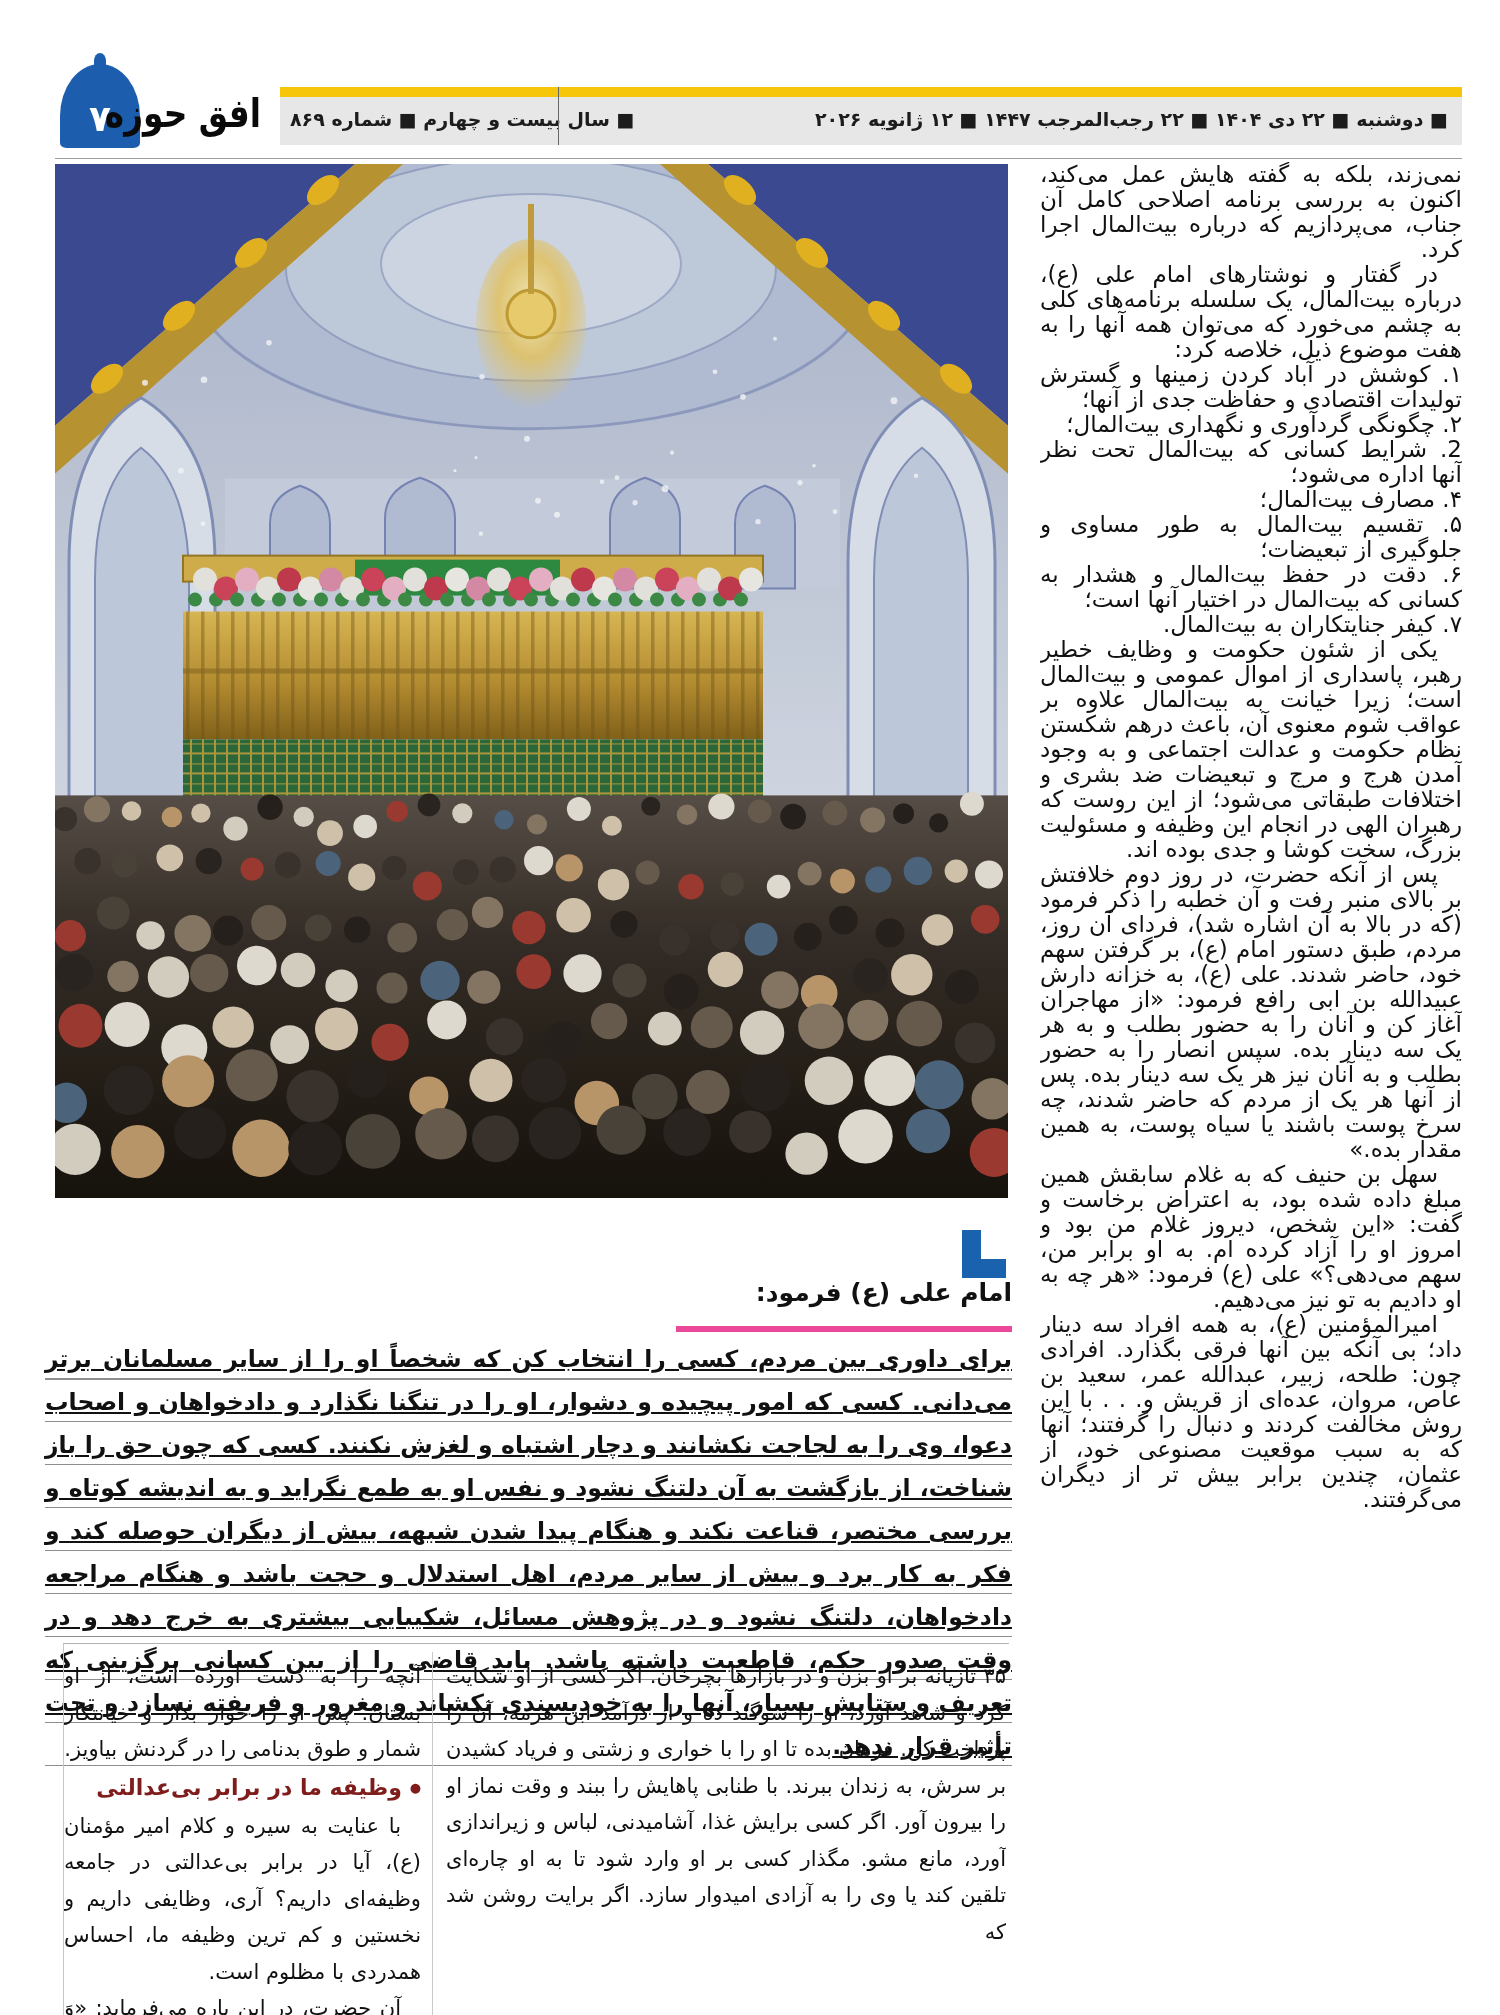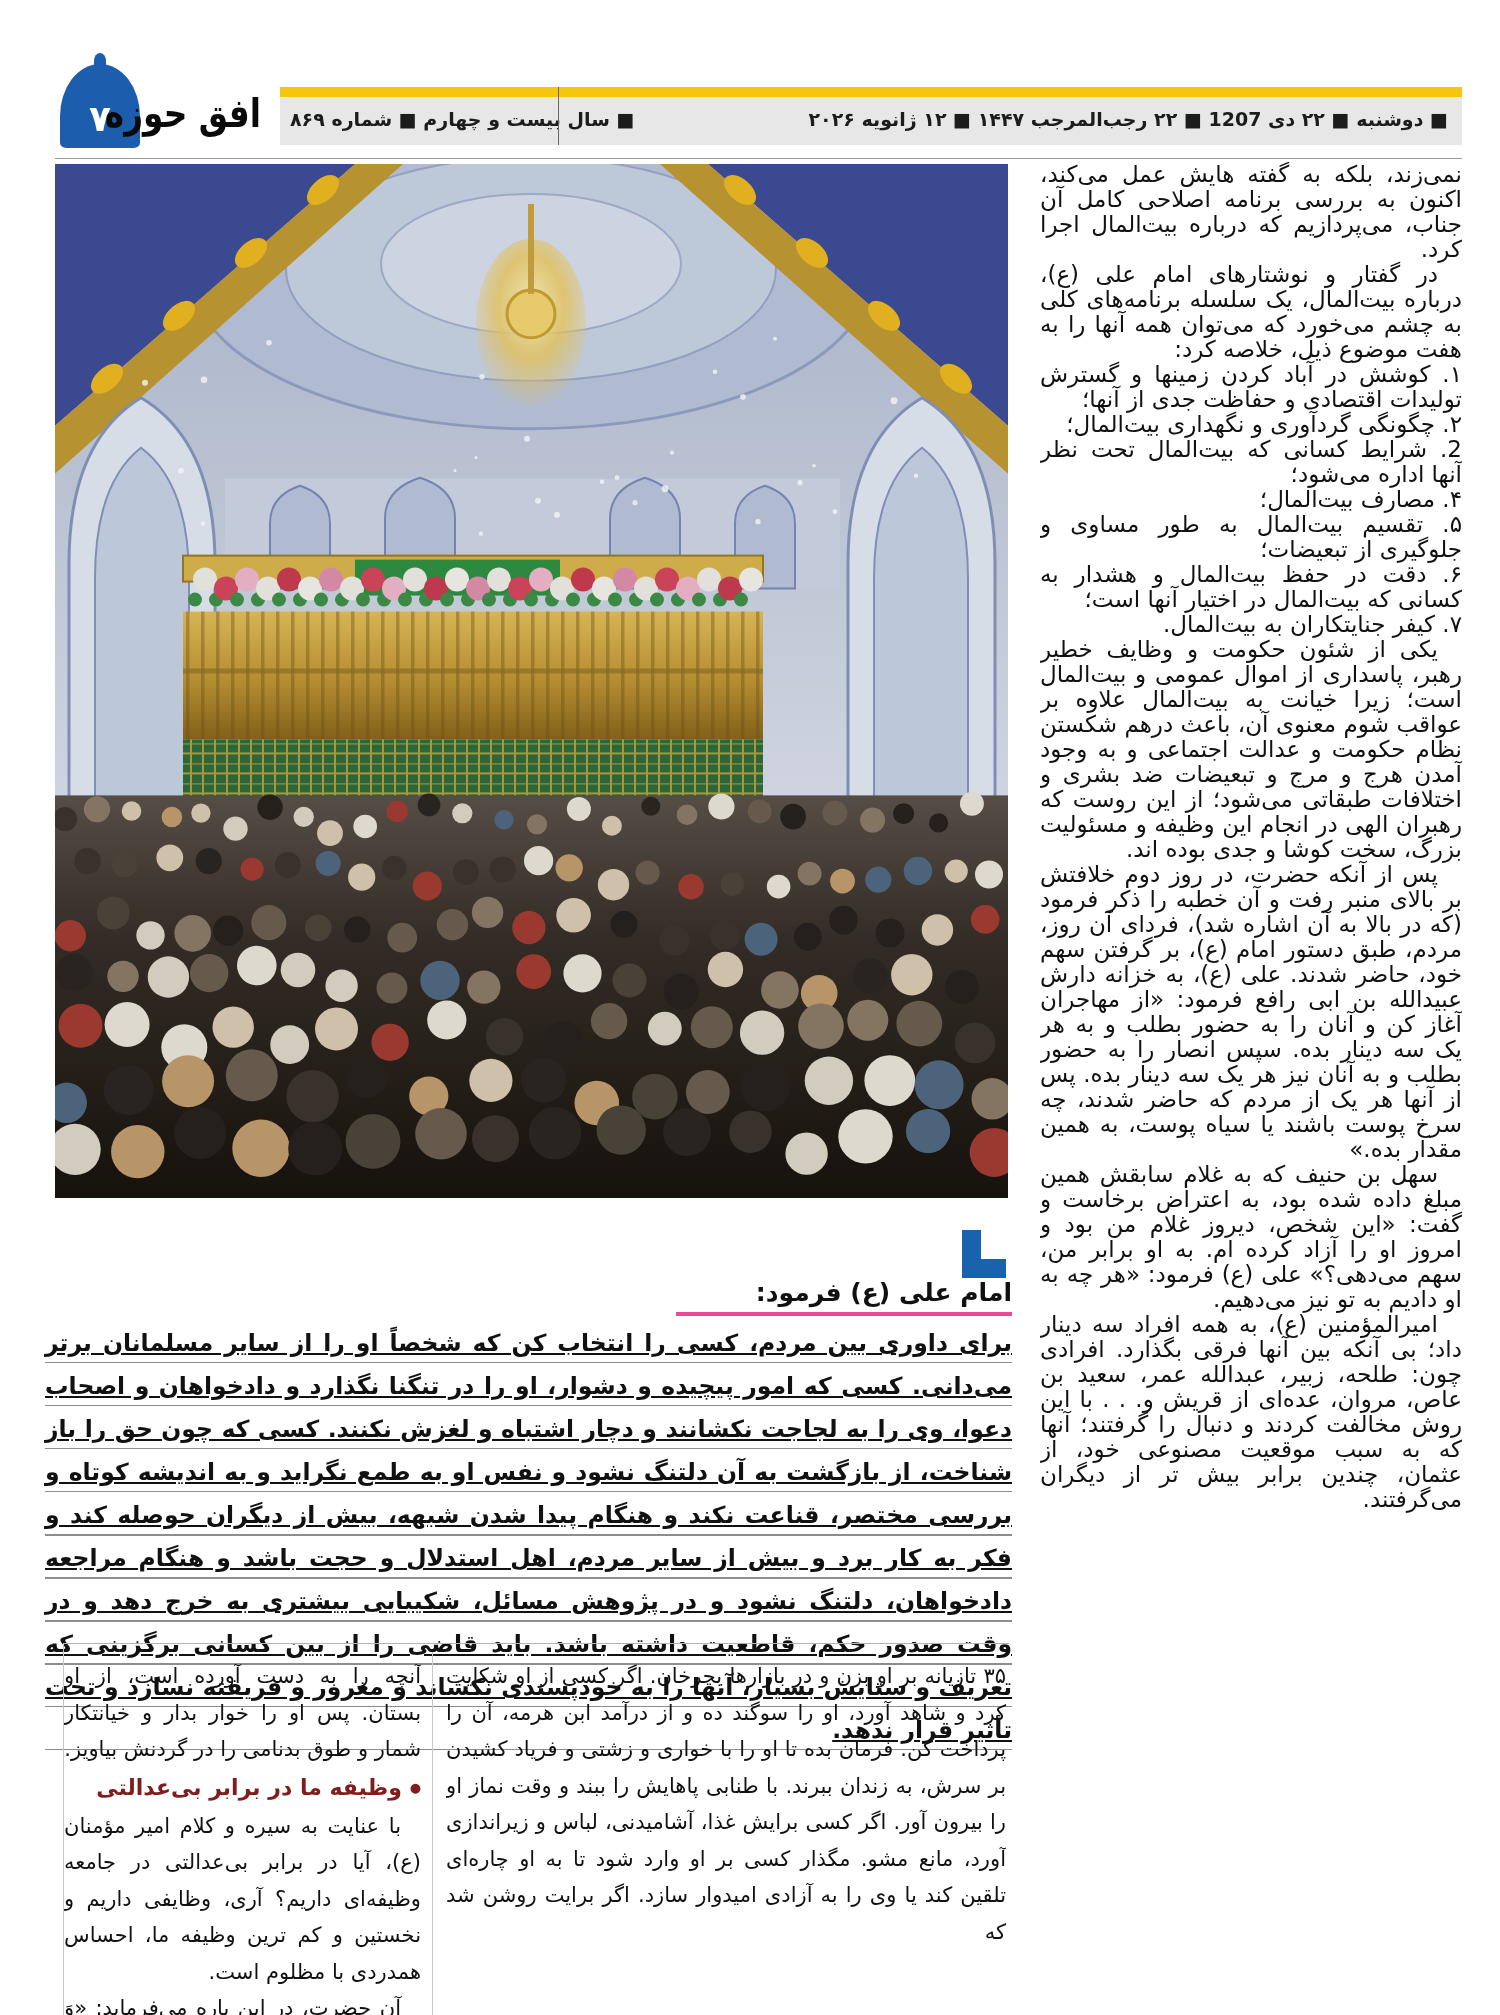--- a/index.html
+++ b/index.html
@@ -33,21 +33,21 @@
         font-size:23px;line-height:25px;text-align:justify;}
   .main-col p{margin:0;}
   .main-col p.indent{text-indent:24px;}
 
   
   .quote{position:absolute;left:45px;top:1228px;width:967px;padding-top:50px;}
   .corner-mark{position:absolute;right:6px;top:2px;width:44px;height:48px;}
   .corner-mark::before{content:"";position:absolute;left:0;bottom:0;width:100%;height:19px;background:#1b62ae;}
   .corner-mark::after{content:"";position:absolute;left:0;top:0;width:19px;height:100%;background:#1b62ae;}
   .quote-heading{margin:0 0 6px 0;font-size:25px;font-weight:bold;}
-  .quote-heading span{display:inline-block;border-bottom:4px solid #ec4899;padding-bottom:5px;padding-left:80px;}
+  .quote-heading span{display:inline-block;border-bottom:6px solid #ec4899;padding-bottom:19px;padding-left:80px;}
   .quote-body{font-weight:bold;font-size:23.5px;line-height:43px;text-align:justify;margin:0;
         background:repeating-linear-gradient(to bottom,transparent 0,transparent 40px,#8d8d8d 40px,#8d8d8d 41.5px,transparent 41.5px,transparent 43px);text-decoration:underline;}
 
   
   .bottom-strip{position:absolute;left:63px;top:1643px;width:945px;height:372px;
         border-top:1px solid #b3b3b3;border-left:1px solid #c6c6c6;overflow:hidden;}
   .strip-divider{position:absolute;left:368px;top:8px;width:1px;height:364px;background:#c9c9c9;}
   .bcol{position:absolute;top:14px;height:358px;overflow:hidden;font-size:21px;line-height:36.5px;text-align:justify;}
   .bcol p{margin:0;}
   .bcol p.indent{text-indent:20px;}
@@ -62,21 +62,21 @@
 <div class="page">
 
   <div class="dome"></div>
   <div class="page-num">۷</div>
   <div class="masthead-logo">افق حوزه</div>
   <div class="bars">
     <div class="bar-yellow"></div>
     <div class="bar-gray">
       <span class="issue-info">■ سال بیست و چهارم ■ شماره ۸۶۹</span>
       <span class="bar-divider"></span>
-      <span class="date-info">■ دوشنبه ■ ۲۲ دی 1207 ■ ۲۲ رجب‌المرجب ۱۴۴۷ ■ ۱۲ ژانویه ۲۰۲۶</span>
+      <span class="date-info">■ دوشنبه ■ ۲۲ دی ۱۴۰۴ ■ ۲۲ رجب‌المرجب ۱۴۴۷ ■ ۱۲ ژانویه ۲۰۲۶</span>
     </div>
   </div>
   <div class="header-rule"></div>
 
   <div class="photo">
     <svg viewBox="0 0 953 1035" preserveAspectRatio="none">
       <defs>
         <linearGradient id="sky" x1="0" y1="0" x2="0" y2="1">
           <stop offset="0" stop-color="#aeb8cd"></stop>
             <stop offset="1" stop-color="#dde2ea"></stop>

